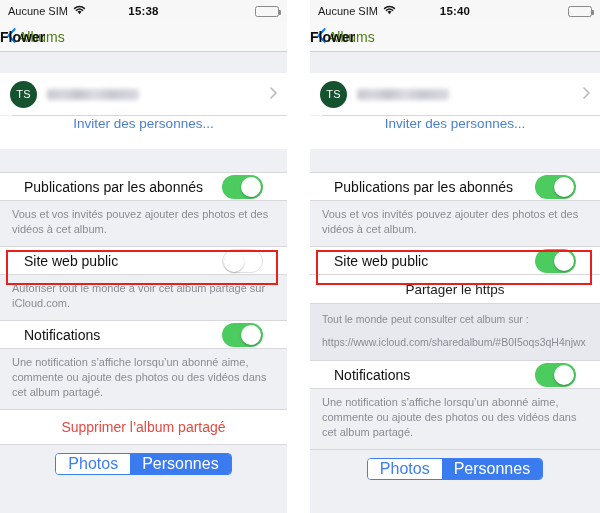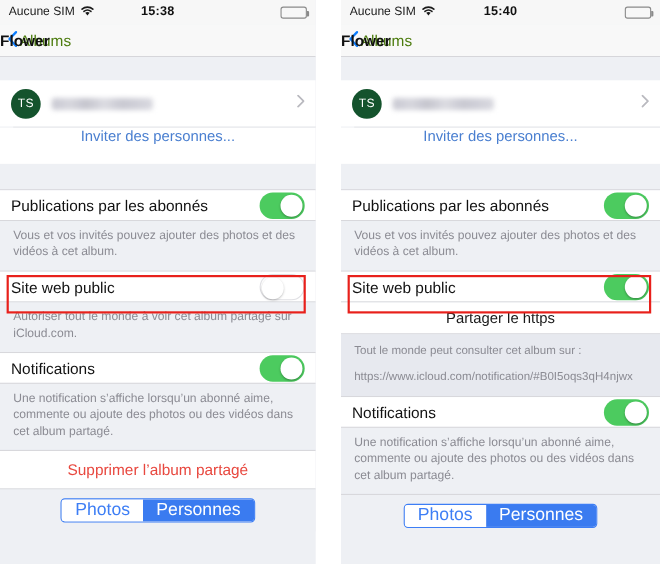--- a/index.html
+++ b/index.html
@@ -178,21 +178,21 @@
     font-size: 13.5px;
     cursor: pointer;
   }
 
   
   .setting-row {
     height: 27px;
     background: #fff;
     display: flex;
     align-items: center;
-    padding: 0 10px;
+    padding: 0 24px;
   }
   .setting-label {
     font-size: 14px;
     color: #111;
   }
   .setting-row .switch { margin-left: auto; }
 
   
   .switch {
     width: 41px;
@@ -465,21 +465,21 @@
       </div>
       <div class="row-sep"></div>
 
       <div class="share-row">
         <span>Partager le https</span>
       </div>
       <div class="row-sep"></div>
 
       <div class="link-block">
         <div>Tout le monde peut consulter cet album sur :</div>
-        <div class="link-url">https://www.icloud.com/notification/#B0I5oqs3qH4njwx</div>
+        <div class="link-url">https://www.icloud.com/sharedalbum/#B0I5oqs3qH4njwx</div>
       </div>
 
       <div class="row-sep"></div>
       <div class="setting-row">
         <span class="setting-label">Notifications</span>
         <span class="switch on">
             <span class="knob"></span>
           </span>
       </div>
       <div class="row-sep"></div>

